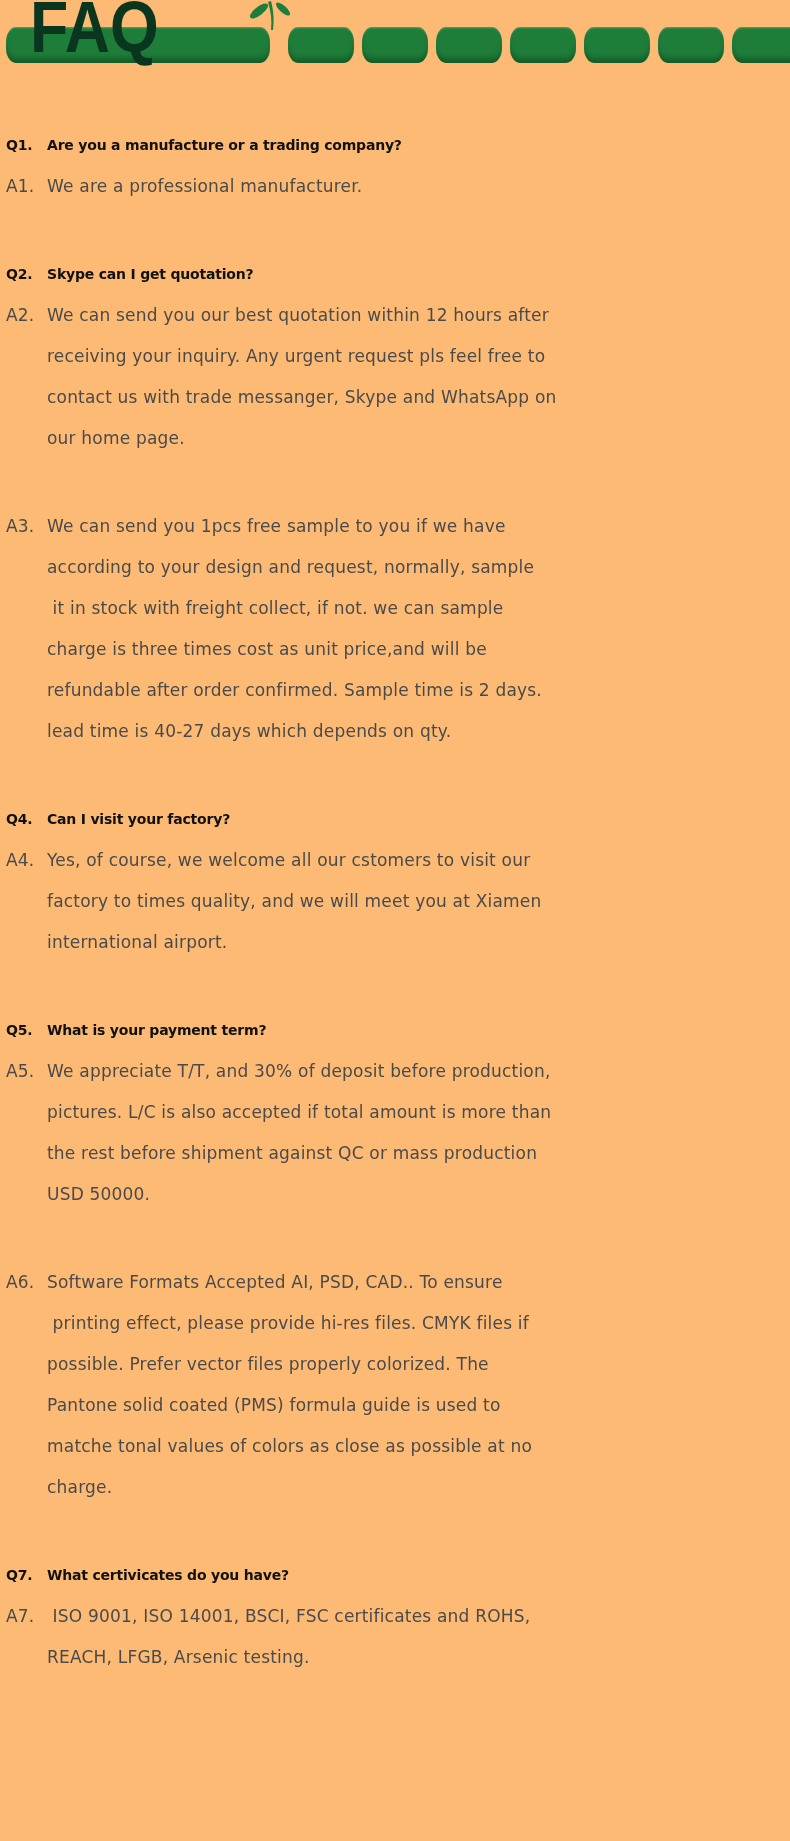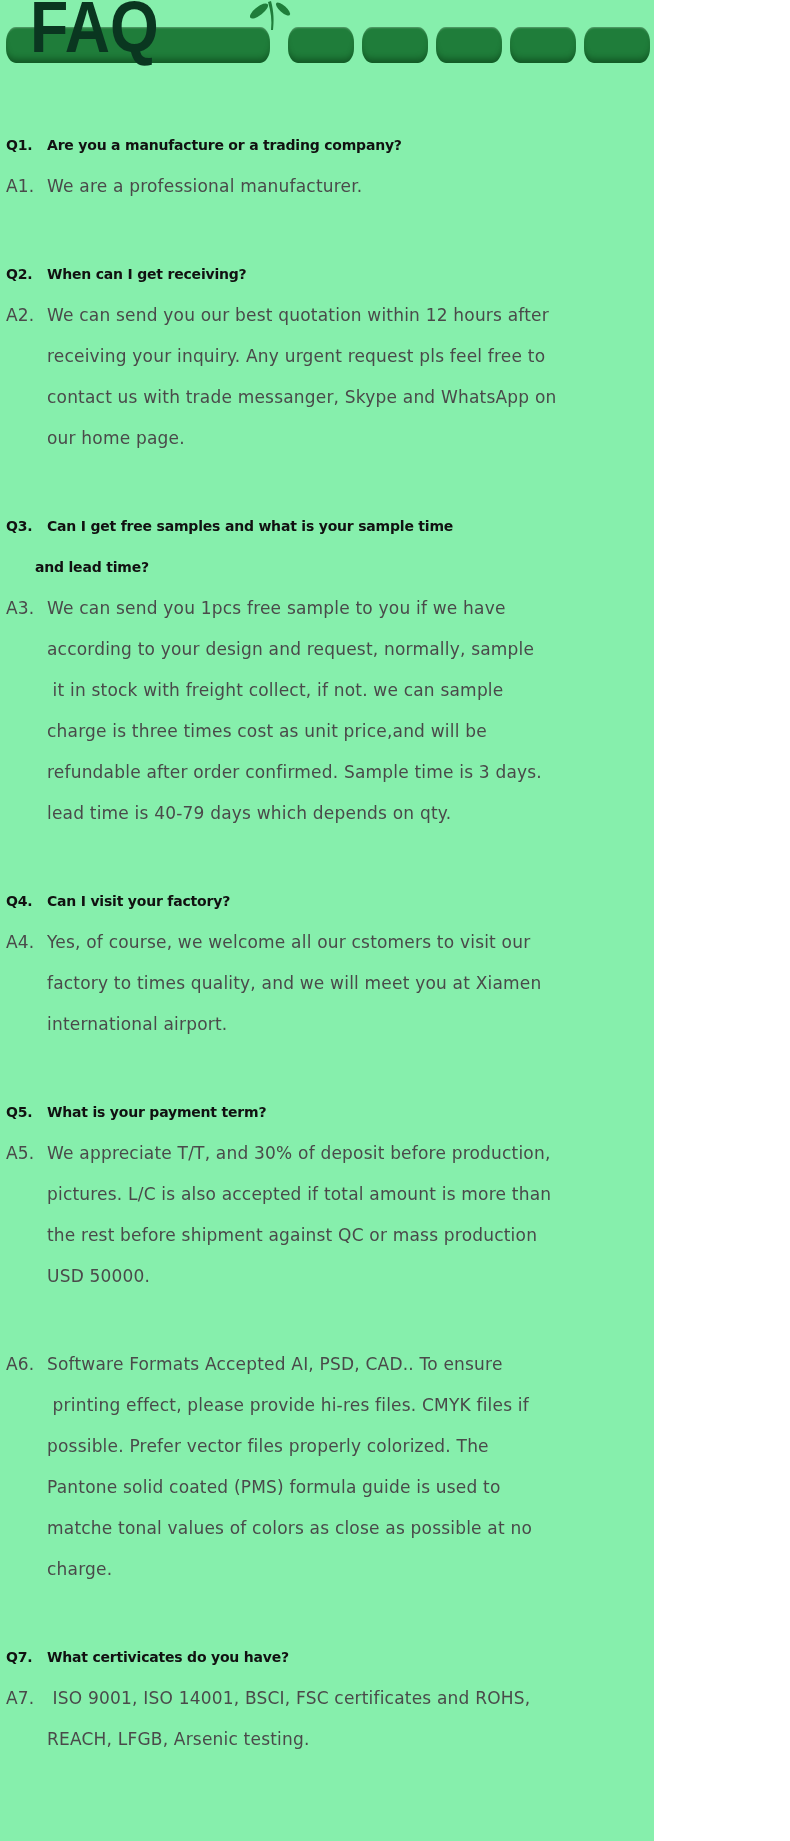--- a/index.html
+++ b/index.html
@@ -1,20 +1,20 @@
 <!DOCTYPE html>
 <html><head>
 <meta charset="utf-8">
 <style>
   html, body { margin: 0; padding: 0; background: #ffffff; }
   .page {
     position: relative;
-    width: 654px;
+    width: 790px;
     height: 1841px;
-    background: #86efac;
+    background: #fdba74;
     overflow: hidden;
     font-family: "DejaVu Sans", sans-serif;
   }
 
   
   .banner { position: relative; height: 63px; }
   .bamboo { position: absolute; inset: 0; }
   .seg {
     position: absolute;
     top: 27px;
@@ -95,41 +95,37 @@
       <section class="qa">
         <div class="question">
           <div class="line"><span class="prefix">Q1.</span><span class="txt">Are you a manufacture or a trading company?</span></div>
         </div>
         <div class="answer">
           <div class="line"><span class="prefix">A1.</span><span class="txt">We are a professional manufacturer.</span></div>
         </div>
       </section>
       <section class="qa">
         <div class="question">
-          <div class="line"><span class="prefix">Q2.</span><span class="txt">When can I get receiving?</span></div>
+          <div class="line"><span class="prefix">Q2.</span><span class="txt">Skype can I get quotation?</span></div>
         </div>
         <div class="answer">
           <div class="line"><span class="prefix">A2.</span><span class="txt">We can send you our best quotation within 12 hours after</span></div>
           <div class="line cont"><span class="txt">receiving your inquiry. Any urgent request pls feel free to</span></div>
           <div class="line cont"><span class="txt">contact us with trade messanger, Skype and WhatsApp on</span></div>
           <div class="line cont"><span class="txt">our home page.</span></div>
         </div>
       </section>
       <section class="qa">
-        <div class="question">
-          <div class="line"><span class="prefix">Q3.</span><span class="txt">Can I get free samples and what is your sample time</span></div>
-          <div class="line cont"><span class="txt">and lead time?</span></div>
-        </div>
         <div class="answer">
           <div class="line"><span class="prefix">A3.</span><span class="txt">We can send you 1pcs free sample to you if we have</span></div>
           <div class="line cont"><span class="txt">according to your design and request, normally, sample</span></div>
           <div class="line cont"><span class="txt"> it in stock with freight collect, if not. we can sample</span></div>
           <div class="line cont"><span class="txt">charge is three times cost as unit price,and will be</span></div>
-          <div class="line cont"><span class="txt">refundable after order confirmed. Sample time is 3 days.</span></div>
-          <div class="line cont"><span class="txt">lead time is 40-79 days which depends on qty.</span></div>
+          <div class="line cont"><span class="txt">refundable after order confirmed. Sample time is 2 days.</span></div>
+          <div class="line cont"><span class="txt">lead time is 40-27 days which depends on qty.</span></div>
         </div>
       </section>
       <section class="qa">
         <div class="question">
           <div class="line"><span class="prefix">Q4.</span><span class="txt">Can I visit your factory?</span></div>
         </div>
         <div class="answer">
           <div class="line"><span class="prefix">A4.</span><span class="txt">Yes, of course, we welcome all our cstomers to visit our</span></div>
           <div class="line cont"><span class="txt">factory to times quality, and we will meet you at Xiamen</span></div>
           <div class="line cont"><span class="txt">international airport.</span></div>

